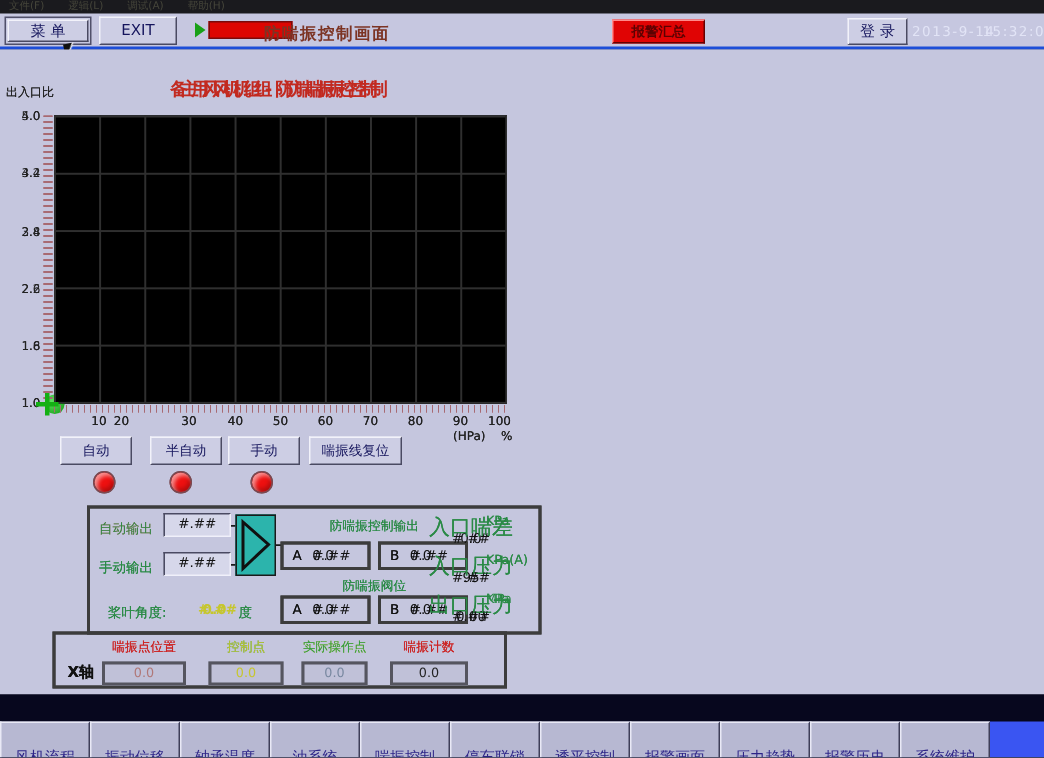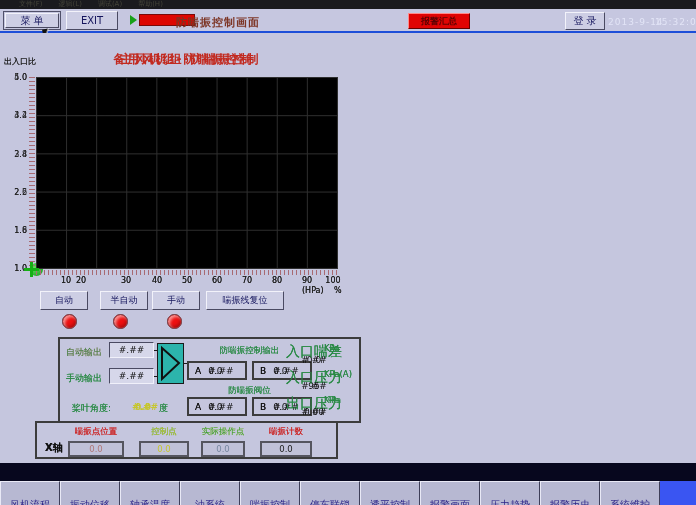--- a/index.html
+++ b/index.html
@@ -1,21 +1,21 @@
 <!DOCTYPE html>
 <html><head>
 <meta charset="utf-8">
 <style>
 *{margin:0;padding:0;box-sizing:border-box;}
 html,body{width:696px;height:505px;overflow:hidden;}
 body{font-family:"DejaVu Sans","Liberation Sans",sans-serif;background:#06061a;}
 .screen{position:relative;width:696px;height:505px;background:#06061a;overflow:hidden;}
 
 
-.menubar{position:absolute;top:0;left:0;right:0;height:14px;background:#1a1a1e;color:#45453a;font-size:7px;line-height:9px;display:flex;gap:16px;padding-left:19px;overflow:hidden;}
+.menubar{position:absolute;top:0;left:0;right:0;height:14px;background:#1a1a1e;color:#45453a;font-size:7px;line-height:9px;display:flex;gap:16px;padding-left:6px;overflow:hidden;}
 .menubar span{white-space:nowrap;}
 
 
 .toolbar{position:absolute;top:9px;left:0;right:0;height:24px;background:#c6c7e0;border-bottom:2px solid #1d4ed8;}
 .tb{position:absolute;}
 .grpbox{left:3px;top:2px;width:58px;height:19px;border:1px solid #50506a;padding:1px;background:#c6c7e0;}
 .btn3{background:#cdcee4;border-top:1px solid #f2f2fa;border-left:1px solid #f2f2fa;border-right:1px solid #4a4a62;border-bottom:1px solid #4a4a62;color:#14145c;font-size:10px;display:flex;align-items:center;justify-content:center;cursor:default;font-family:inherit;}
 .grpbox .btn3{width:100%;height:100%;}
 .exitbtn{left:66px;top:2px;width:52px;height:19px;}
 .runind{left:130px;top:5px;display:flex;align-items:center;gap:2px;}
@@ -47,21 +47,21 @@
 .xt0{left:56px}.xt1{left:71px}.xt2{left:116px}.xt3{left:147px}.xt4{left:177px}.xt5{left:207px}.xt6{left:237px}.xt7{left:267px}.xt8{left:297px}.xt9{left:323px}
 .xunit{position:absolute;top:253px;font-size:8px;color:#222;}
 .xu1{left:302px}.xu2{left:334px}
 .marker-dot{position:absolute;left:30px;top:230px;width:13px;height:13px;border-radius:50%;background:radial-gradient(circle at 35% 35%,#5fe05f,#0f9a12);}
 .marker-cross{position:absolute;left:24px;top:229px;width:15px;height:15px;}
 .marker-cross::before{content:"";position:absolute;left:0;top:6px;width:15px;height:3px;background:#14b014;}
 .marker-cross::after{content:"";position:absolute;left:6px;top:0;width:3px;height:15px;background:#14b014;}
 
 .mode-btn{position:absolute;top:258px;width:48px;height:19px;font-size:9px;}
 .mb0{left:40px}.mb1{left:100px}.mb2{left:152px}
-.reset-btn{position:absolute;top:258px;left:206px;width:78px;height:19px;font-size:9px;}
+.reset-btn{position:absolute;top:258px;left:206px;width:62px;height:19px;font-size:9px;}
 .lamp{position:absolute;top:281px;width:15px;height:15px;border-radius:50%;border:1px solid #7a4a52;box-shadow:inset 2px 2px 3px rgba(255,255,255,.55), inset -1px -2px 3px rgba(0,0,0,.25);}
 .lp0{left:62px}.lp1{left:113px}.lp2{left:167px}
 
 
 .iobox{position:absolute;left:35px;top:304px;width:303px;height:86px;border:2px solid #3c3c3c;font-size:9px;margin-left:23px;}
 .iobox .el{position:absolute;white-space:nowrap;}
 .glab{color:#2a8a46;}
 .field{background:#d6d7ea;border-top:1px solid #4a4a62;border-left:1px solid #4a4a62;border-right:1px solid #f0f0fa;border-bottom:1px solid #f0f0fa;color:#111;display:flex;align-items:center;justify-content:center;}
 .f-auto{left:49px;top:3px;width:45px;height:16px;}
 .f-man{left:49px;top:29px;width:45px;height:16px;}

